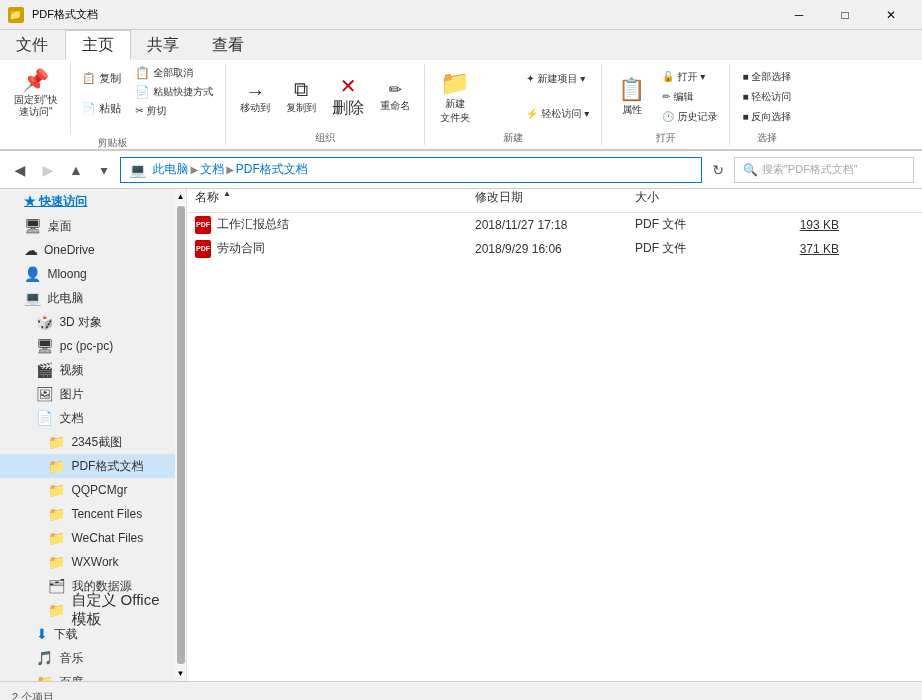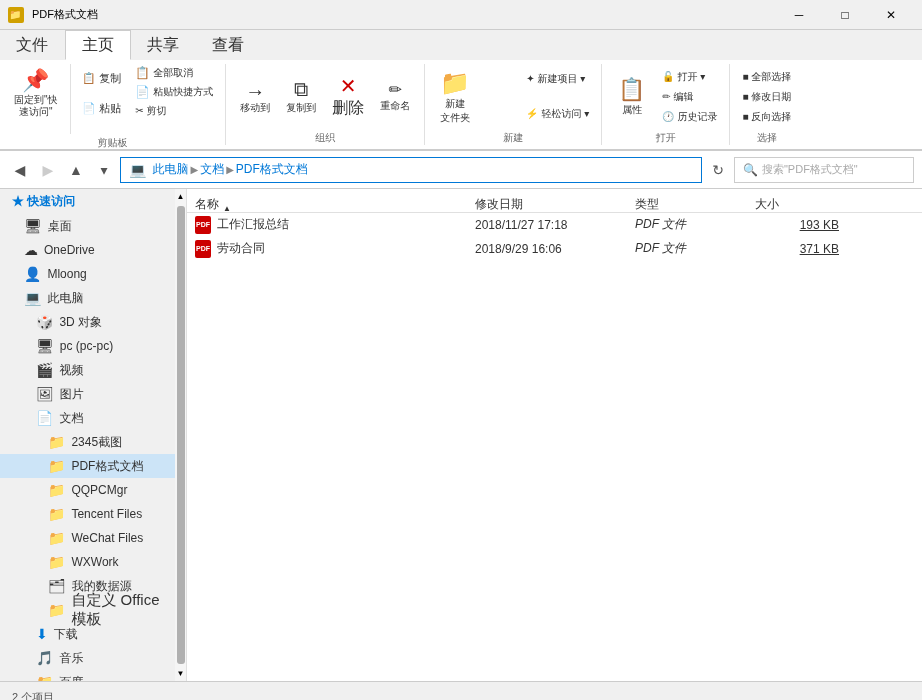--- a/index.html
+++ b/index.html
@@ -132,25 +132,26 @@
       gap: 4px;
       font-size: 12px;
       color: #888;
       background: white;
     }
 
     
     .main-layout { display: flex; height: calc(700px - 30px - 90px - 30px - 38px - 20px); }
 
     .sidebar-section-header {
-      padding: 4px 12px;
+      padding: 4px 24px;
       font-size: 12px;
       font-weight: bold;
       color: #0078d7;
       cursor: pointer;
+      text-decoration: underline;
     }
     .sidebar-item {
       display: flex;
       align-items: center;
       padding: 3px 8px 3px 16px;
       font-size: 12px;
       color: #333;
       cursor: pointer;
       height: 24px;
     }
@@ -165,21 +166,21 @@
     .file-list-header {
       display: flex;
       align-items: center;
       border-bottom: 1px solid #e0e0e0;
       height: 24px;
       background: white;
       padding: 0;
     }
     .col-header {
       display: flex;
-      align-items: flex-end;
+      align-items: flex-start;
       height: 24px;
       padding: 0 8px;
       font-size: 12px;
       color: #333;
       cursor: pointer;
       border-right: 1px solid transparent;
     }
     .col-name { width: 280px; }
     .col-date { width: 160px; }
     .col-type { width: 120px; }
@@ -189,21 +190,21 @@
     .file-row {
       display: flex;
       align-items: center;
       height: 24px;
       cursor: pointer;
       border-bottom: 1px solid transparent;
     }
     .file-cell { padding: 0 8px; font-size: 12px; color: #333; overflow: hidden; white-space: nowrap; }
     .file-name-cell { width: 280px; display: flex; align-items: center; gap: 6px; }
     .file-date { width: 160px; }
-    .file-type { width: 120px; font-style: italic; }
+    .file-type { width: 120px; }
     .file-size { width: 100px; text-align: right; text-decoration: underline; }
 
     
     .file-list::-webkit-scrollbar { width: 8px; }
     .file-list::-webkit-scrollbar-track { background: #f5f5f5; }
     .file-list::-webkit-scrollbar-thumb { background: #ccc; border-radius: 4px; }
 
     
     .sidebar-wrapper {
       display: flex;
@@ -382,21 +383,21 @@
       </div>
       <div class="ribbon-group-label">打开</div>
     </div>
 
     <div class="ribbon-group" style="border-right:none;">
       <div class="ribbon-group-inner" style="flex-direction:column;gap:2px;justify-content:center;align-items:flex-start;">
         <div class="ribbon-btn-small">
           <span>■ 全部选择</span>
         </div>
         <div class="ribbon-btn-small">
-          <span>■ 修改日期</span>
+          <span>■ 轻松访问</span>
         </div>
         <div class="ribbon-btn-small">
           <span>■ 反向选择</span>
         </div>
       </div>
       <div class="ribbon-group-label">选择</div>
     </div>
 
   </div>
 </div>
@@ -551,23 +552,20 @@
     <div class="file-list">
 
       <div class="file-list-header">
         <div class="col-header col-name">
           <span>名称</span>
           <span class="col-sort-arrow">▲</span>
         </div>
         <div class="col-header col-date">
           <span>修改日期</span>
         </div>
-        <div class="col-header col-type">
-          <span>类型</span>
-        </div>
         <div class="col-header col-size">
           <span>大小</span>
         </div>
       </div>
 
       <div class="file-row">
         <div class="file-cell file-name-cell">
           <div class="pdf-icon">PDF</div>
           <span>工作汇报总结</span>
         </div>

